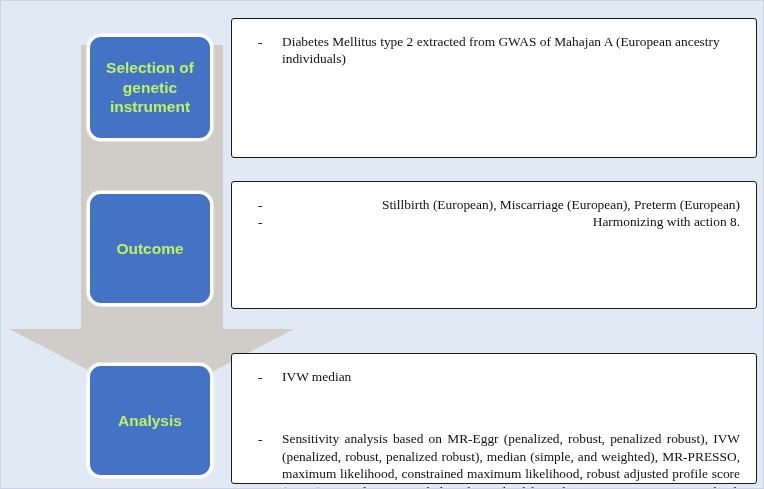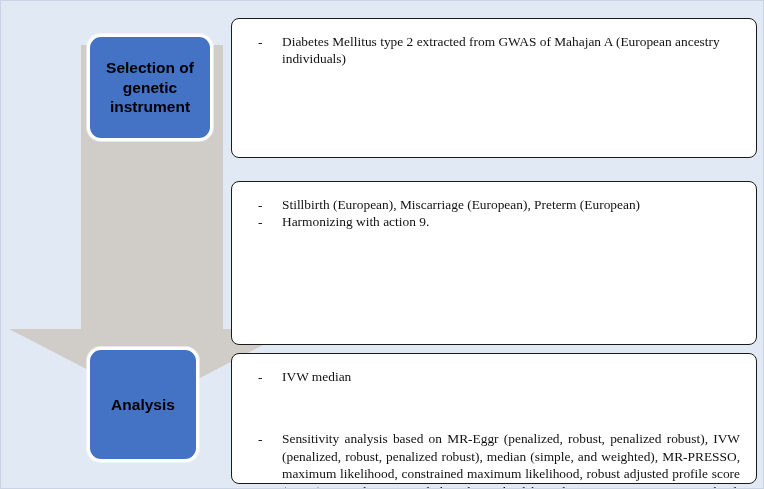--- a/index.html
+++ b/index.html
@@ -34,48 +34,48 @@
     pointer-events: none;
   }
   .flow-arrow svg { display: block; width: 100%; height: 100%; }
 
   
   .stage-box {
     position: absolute;
     background: #4472c4;
     border: 3px solid #ffffff;
     border-radius: 14px;
-    color: #000000;
+    color: #bef264;
     font-family: "Liberation Sans", sans-serif;
     font-weight: bold;
     font-size: 15.5px;
     line-height: 1.28;
     text-align: center;
     display: flex;
     align-items: center;
     justify-content: center;
     padding: 4px 8px;
     box-shadow: 0 0 0 1px rgba(255,255,255,0.55);
   }
 
   #stage-box-1 { left: 86px;  top: 33px;  width: 126px; height: 107px; }
   #stage-box-2 { left: 86px;  top: 190px; width: 126px; height: 115px; }
-  #stage-box-3 { left: 86px;  top: 346px; width: 112px; height: 115px; }
+  #stage-box-3 { left: 86px;  top: 362px; width: 126px; height: 115px; }
 
   
   .detail-card {
     position: absolute;
     background: #ffffff;
     border: 1.6px solid #1a1a1a;
-    border-radius: 8px;
+    border-radius: 3px;
     padding: 14px 16px 12px 12px;
   }
 
   #detail-card-1 { left: 230px; top: 17px;  width: 526px; height: 140px; }
-  #detail-card-2 { left: 230px; top: 180px; width: 526px; height: 164px; }
+  #detail-card-2 { left: 230px; top: 180px; width: 526px; height: 128px; text-align: right; }
   #detail-card-3 { left: 230px; top: 352px; width: 526px; height: 131px; }
 
   .bullet-list { list-style: none; }
 
   .bullet-item {
     position: relative;
     padding-left: 38px;
     font-family: "Liberation Serif", serif;
     font-size: 13.4px;
     line-height: 1.30;
@@ -108,25 +108,28 @@
   <div class="stage-box" id="stage-box-1">
     <span>Selection of genetic instrument</span>
   </div>
 
   <div class="detail-card" id="detail-card-1">
     <ul class="bullet-list">
       <li class="bullet-item"><span>Diabetes Mellitus type 2 extracted from GWAS of Mahajan A (European ancestry individuals)</span></li>
     </ul>
   </div>
 
+  <div class="stage-box" id="stage-box-2">
+    <span>Outcome</span>
+  </div>
 
   <div class="detail-card" id="detail-card-2">
     <ul class="bullet-list">
       <li class="bullet-item"><span>Stillbirth (European), Miscarriage (European), Preterm (European)</span></li>
-      <li class="bullet-item"><span>Harmonizing with action 9.</span></li>
+      <li class="bullet-item"><span>Harmonizing with action 8.</span></li>
     </ul>
   </div>
 
   <div class="stage-box" id="stage-box-3">
     <span>Analysis</span>
   </div>
 
   <div class="detail-card" id="detail-card-3">
     <ul class="bullet-list">
       <li class="bullet-item"><span>IVW median</span></li>

